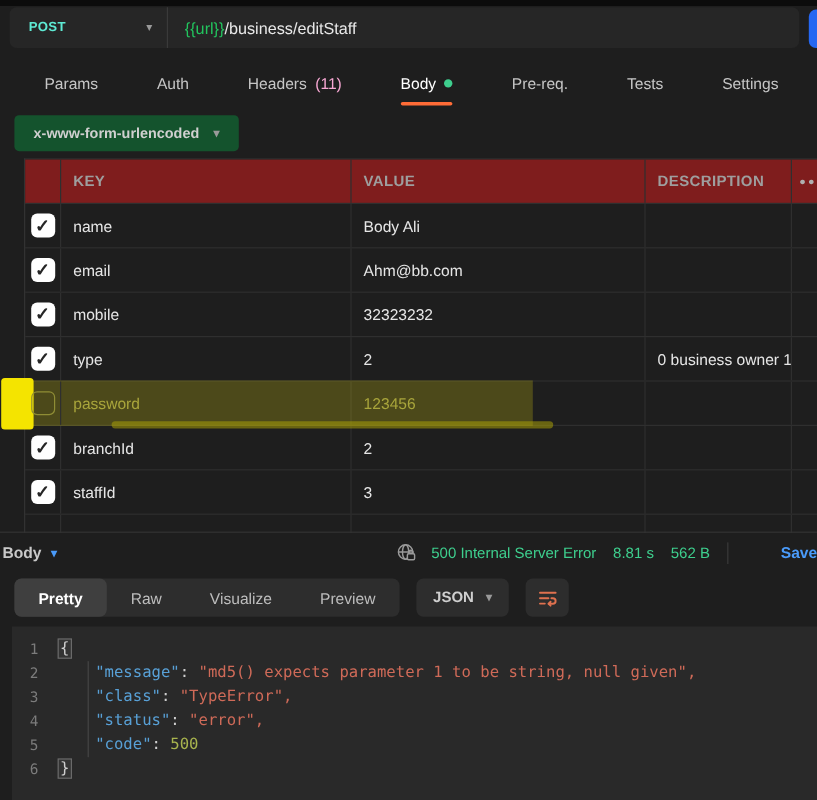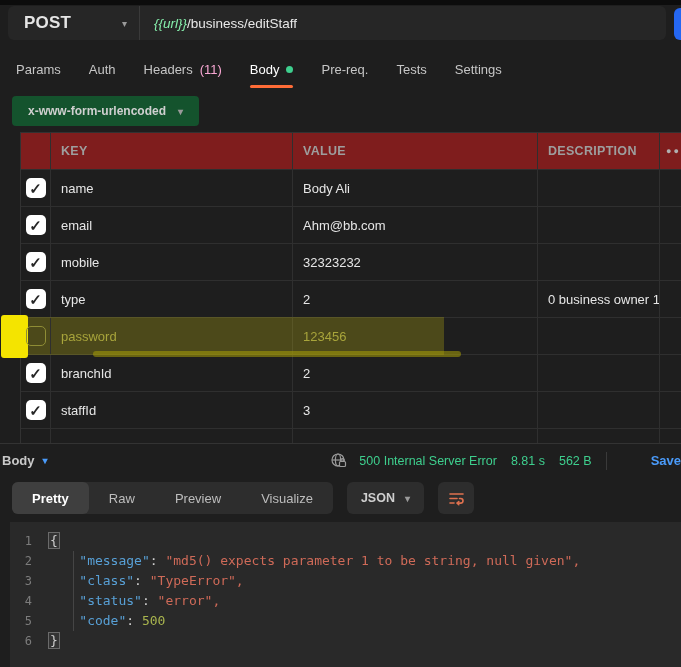--- a/index.html
+++ b/index.html
@@ -9,31 +9,31 @@
     background:#1e1e1e; color:#e6e6e6;
     font-family:"Liberation Sans", sans-serif;
   }
   .top-strip { position:absolute; left:0; top:0; width:681px; height:5px; background:#0c0c0c; }
 
   
   .request-bar { position:absolute; left:8px; top:6px; width:658px; height:34px;
     background:#262626; border-radius:6px; display:flex; align-items:center; }
   .method-box { width:132px; height:100%; display:flex; align-items:center; justify-content:space-between;
     padding:0 12px 0 16px; border-right:1px solid #3a3a3a; cursor:pointer; }
-  .method-label { font-weight:bold; font-size:17px; color:#e5e5e5; letter-spacing:.2px; }
+  .method-label { font-weight:bold; font-size:11px; color:#5eead4; letter-spacing:.2px; }
   .chev { color:#9a9a9a; font-size:10px; }
   .url-box { padding-left:14px; font-size:13.5px; color:#e8e8e8; white-space:nowrap; }
-  .url-var { color:#86efac;font-style:italic; }
+  .url-var { color:#22c55e; }
   .send-stub { position:absolute; left:674px; top:8px; width:30px; height:32px;
     background:#2567f2; border-radius:6px; }
 
   
   .req-tabs { position:absolute; left:16px; top:50px; height:38px; display:flex; gap:28px; }
   .req-tab { position:relative; display:flex; align-items:center; gap:7px;
-    color:#c6c6c6; font-size:13px; cursor:pointer; height:38px; }
+    color:#c6c6c6; font-size:13px; cursor:pointer; height:38px;margin-left:21px; }
   .req-tab .tab-count { color:#f9a8d4; }
   .req-tab.active .tab-label { color:#ffffff; }
   .tab-dot { width:7px; height:7px; border-radius:50%; background:#3ecf8e; }
   .tab-underline { position:absolute; left:0; right:0; bottom:0; height:3px; background:#ff6c37; border-radius:2px; }
 
   
   .body-type-chip { position:absolute; left:12px; top:96px; height:30px; padding:0 16px;
     background:#14532d; border-radius:4px; display:flex; align-items:center; gap:12px;
     color:#d0d0d0; font-size:12px; font-weight:bold; cursor:pointer; }
 
@@ -259,22 +259,22 @@
     </div>
     <div class="meta-divider"></div>
     <span class="save-link">Save</span>
   </div>
 </div>
 
 <div class="response-tabs">
   <div class="seg-group">
       <div class="seg active">Pretty</div>
       <div class="seg">Raw</div>
+      <div class="seg">Visualize</div>
       <div class="seg">Preview</div>
-      <div class="seg">Visualize</div>
     </div>
   <div class="json-chip">
     <span>JSON</span>
     <span class="chev">▾</span>
   </div>
   <div class="wrap-chip">
     <svg width="17" height="17" viewBox="0 0 17 17" fill="none" stroke="#e0714f" stroke-width="1.6" stroke-linecap="round" stroke-linejoin="round">
       <path d="M2 4h13"></path>
       <path d="M2 8.5h7"></path>
       <path d="M2 13h4"></path>

